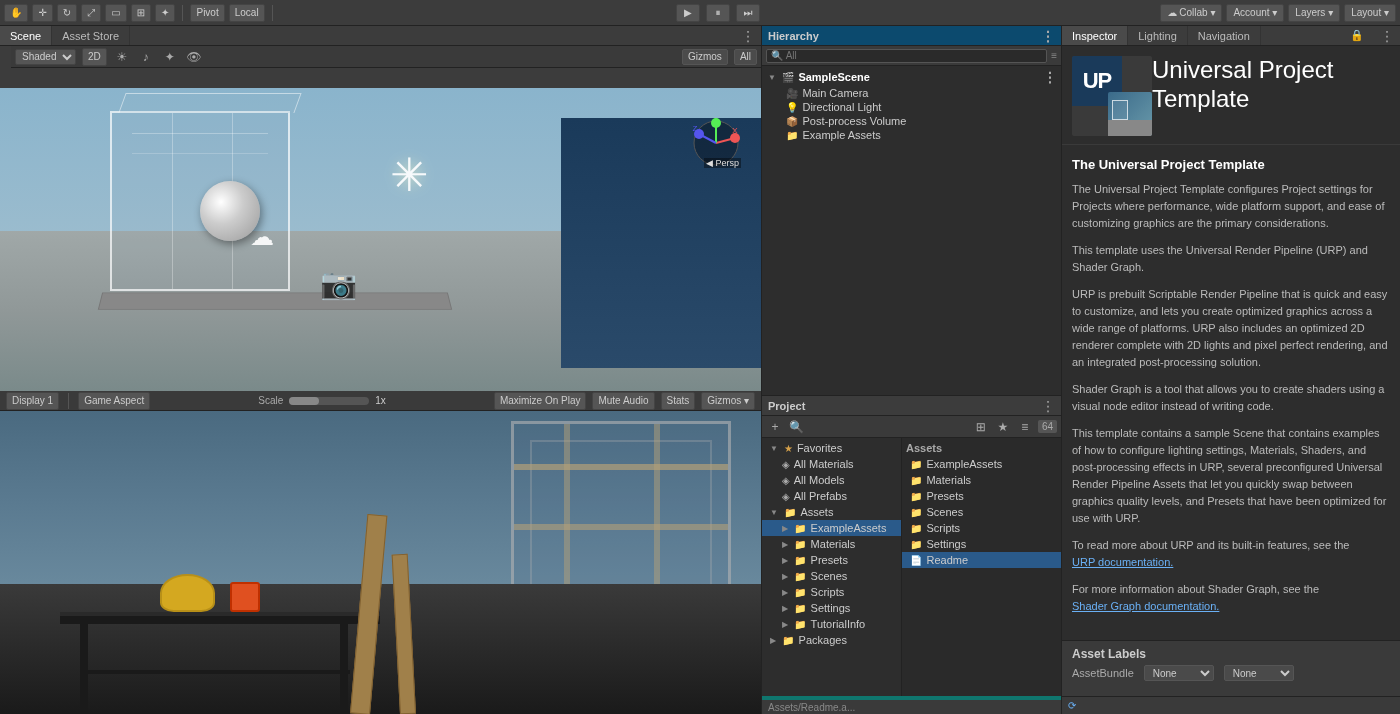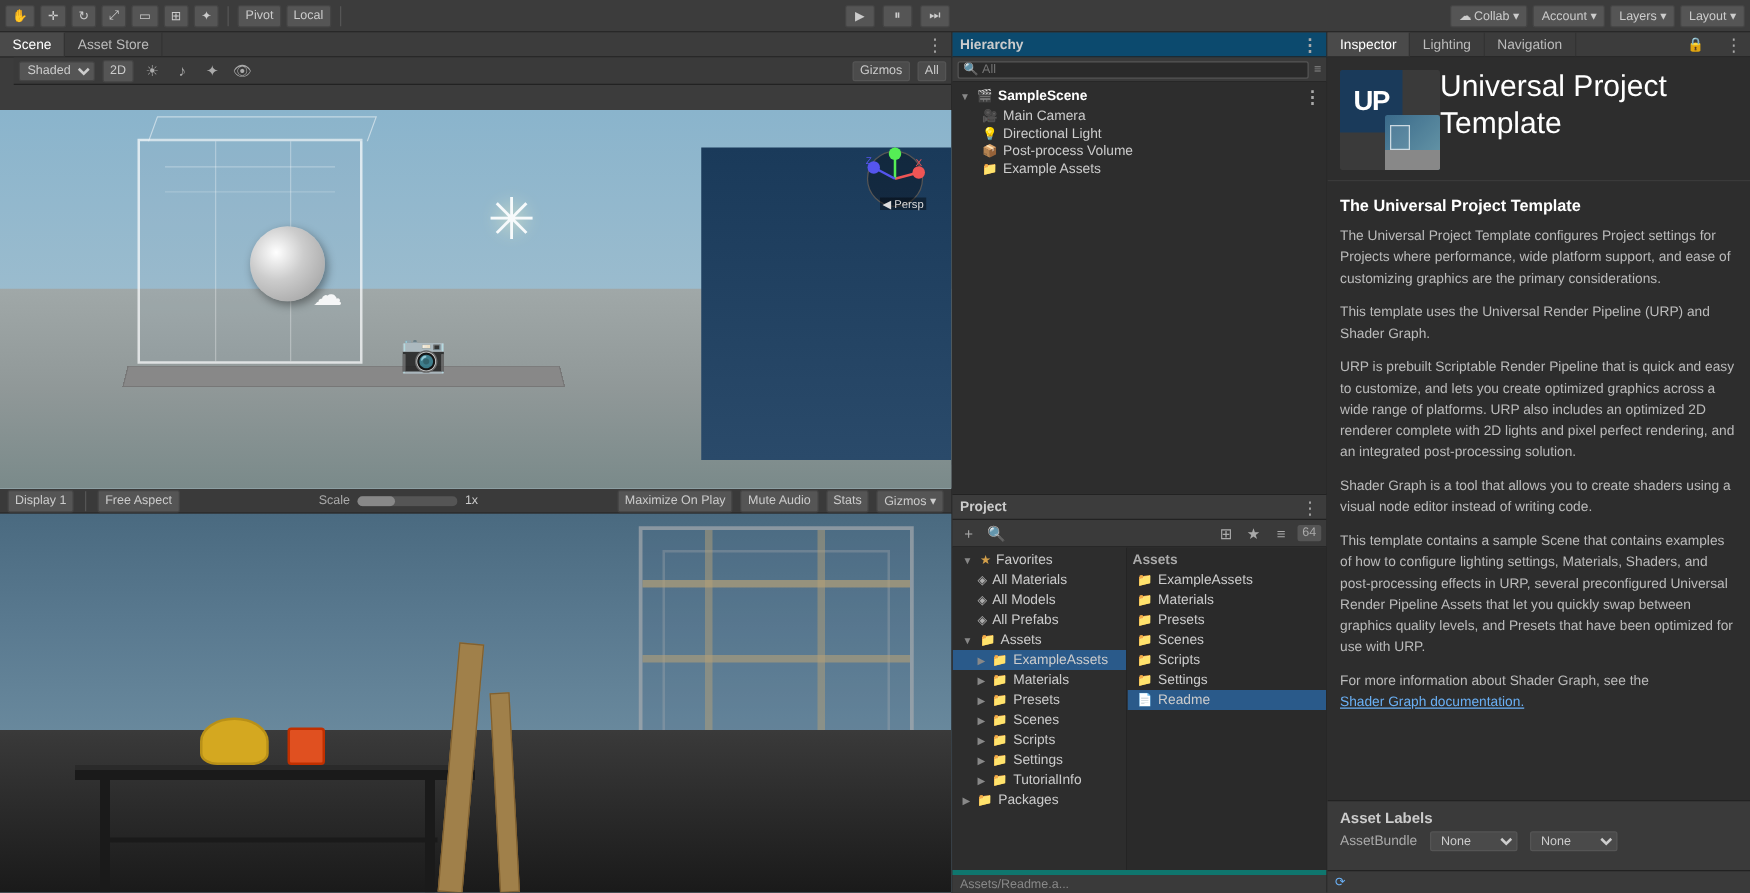--- a/index.html
+++ b/index.html
@@ -608,21 +608,21 @@
       <div class="game-tab active">Game</div>
       <div class="game-tab">Animation</div>
       <div class="game-tab">Animator</div>
       <div class="game-tab-sep"></div>
       <div class="dot-menu" style="padding:0 6px; display:flex; align-items:center;">⋮</div>
     </div>
 
     <div class="game-toolbar">
       <div class="toolbar-btn">Display 1</div>
       <div class="toolbar-sep"></div>
-      <div class="toolbar-btn">Free Aspect</div>
+      <div class="toolbar-btn">Game Aspect</div>
       <div style="flex:1"></div>
       <span style="color:#aaa;">Scale</span>
       <div style="width:80px; height:8px; background:#555; border-radius:4px; position:relative;">
         <div style="width:30px; height:8px; background:#888; border-radius:4px;"></div>
       </div>
       <span style="color:#ccc;">1x</span>
       <div style="flex:1"></div>
       <div class="toolbar-btn">Maximize On Play</div>
       <div class="toolbar-btn">Mute Audio</div>
       <div class="toolbar-btn">Stats</div>
@@ -849,20 +849,25 @@
         </div>
       </div>
 
       <div class="insp-body">
         <div class="insp-section-title">The Universal Project Template</div>
         <div class="insp-para">The Universal Project Template configures Project settings for Projects where performance, wide platform support, and ease of customizing graphics are the primary considerations.</div>
         <div class="insp-para">This template uses the Universal Render Pipeline (URP) and Shader Graph.</div>
         <div class="insp-para">URP is prebuilt Scriptable Render Pipeline that is quick and easy to customize, and lets you create optimized graphics across a wide range of platforms. URP also includes an optimized 2D renderer complete with 2D lights and pixel perfect rendering, and an integrated post-processing solution.</div>
         <div class="insp-para">Shader Graph is a tool that allows you to create shaders using a visual node editor instead of writing code.</div>
         <div class="insp-para">This template contains a sample Scene that contains examples of how to configure lighting settings, Materials, Shaders, and post-processing effects in URP, several preconfigured Universal Render Pipeline Assets that let you quickly swap between graphics quality levels, and Presets that have been optimized for use with URP.</div>
+        <div class="insp-para">
+          <span>To read more about URP and its built-in features, see the</span>
+          <br>
+          <span class="insp-link">URP documentation.</span>
+        </div>
         <div class="insp-para">
           <span>For more information about Shader Graph, see the</span>
           <br>
           <span class="insp-link">Shader Graph documentation.</span>
         </div>
       </div>
     </div>
 
     <div class="asset-labels">
       <div class="asset-labels-title">Asset Labels</div>

